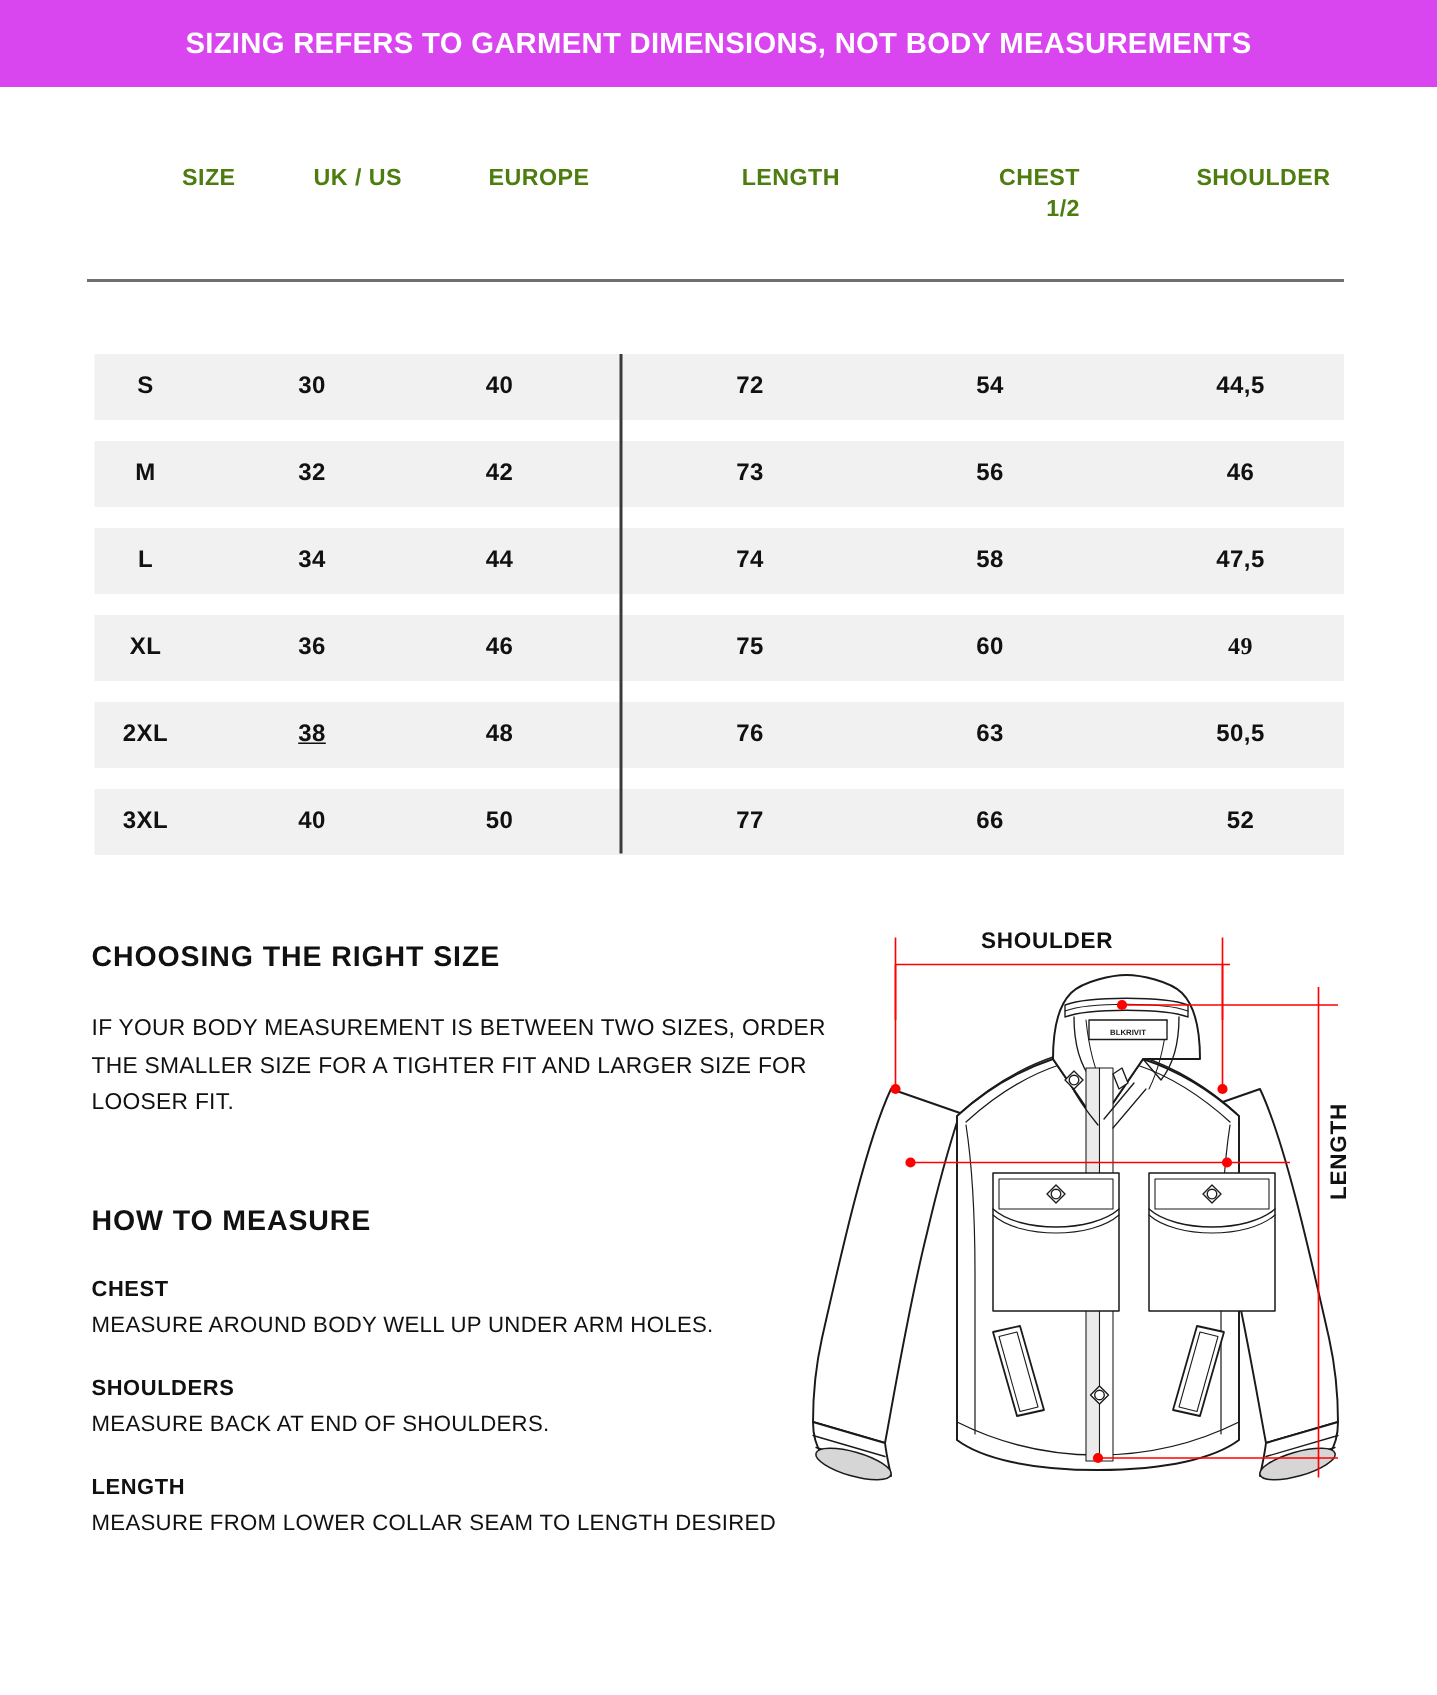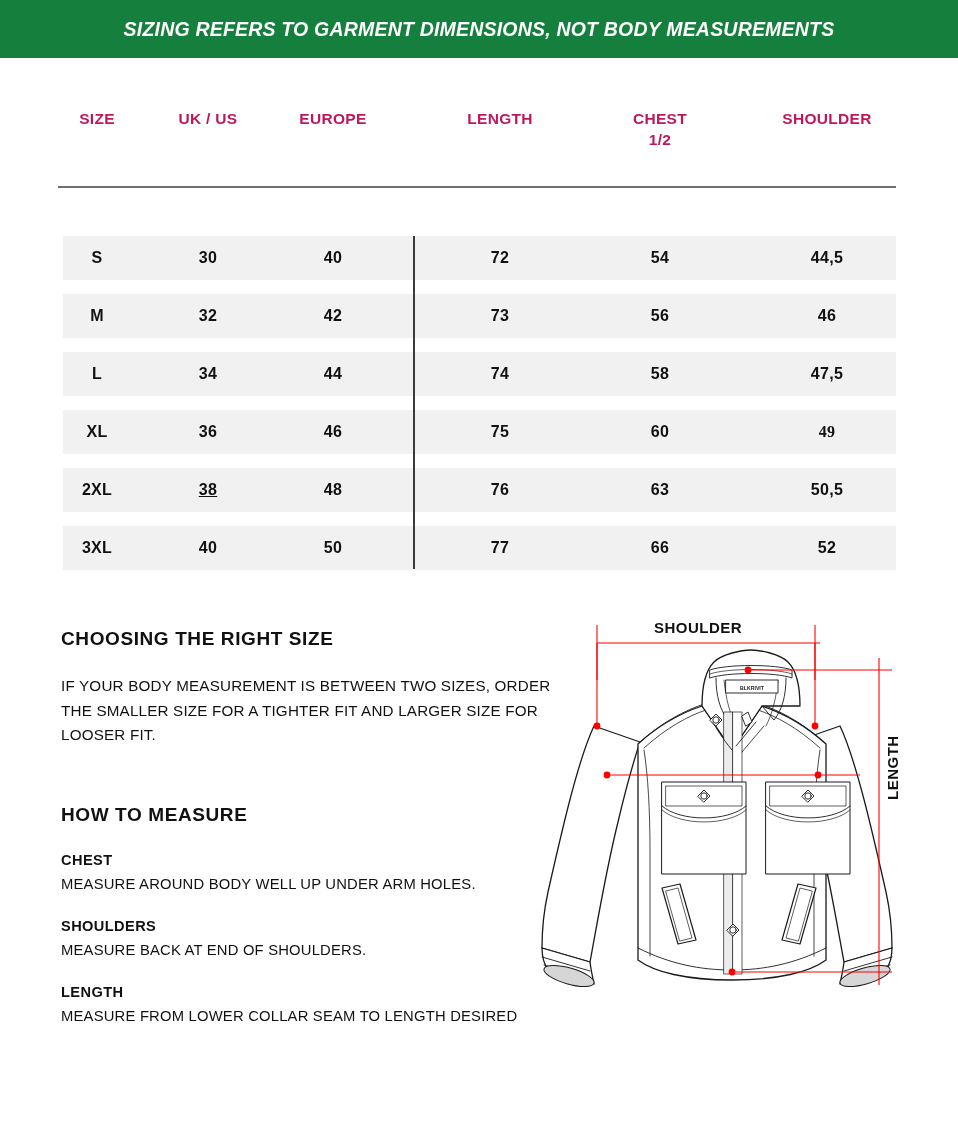--- a/index.html
+++ b/index.html
@@ -17,25 +17,24 @@
     width: 958px;
     height: 1130px;
     background: #ffffff;
   }
 
   
   .banner {
     position: absolute;
     left: 0; top: 0;
     width: 958px; height: 58px;
-    background: #15803d;
+    background: #d946ef;
     display: flex;
     align-items: center;
     justify-content: center;
-    font-style: italic;
   }
   .banner-title {
     color: #ffffff;
     font-family: "Liberation Sans", sans-serif;
     font-size: 19.5px;
     font-weight: bold;
     letter-spacing: 0.2px;
     white-space: nowrap;
   }
 
@@ -49,25 +48,25 @@
 
   .thead {
     position: absolute;
     left: 63px; top: 50px;
     width: 833px;
     height: 70px;
   }
   .th {
     position: absolute;
     top: 0;
-    text-align: center;
+    text-align: right;
     font-family: "Liberation Sans Narrow", "Liberation Sans", sans-serif;
     font-size: 15.5px;
     font-weight: bold;
-    color: #be185d;
+    color: #4d7c0f;
     letter-spacing: 0.3px;
     line-height: 21px;
   }
   .th .sub { display: block; }
 
   .head-rule {
     position: absolute;
     left: 58px; top: 128px;
     width: 838px;
     height: 2px;

